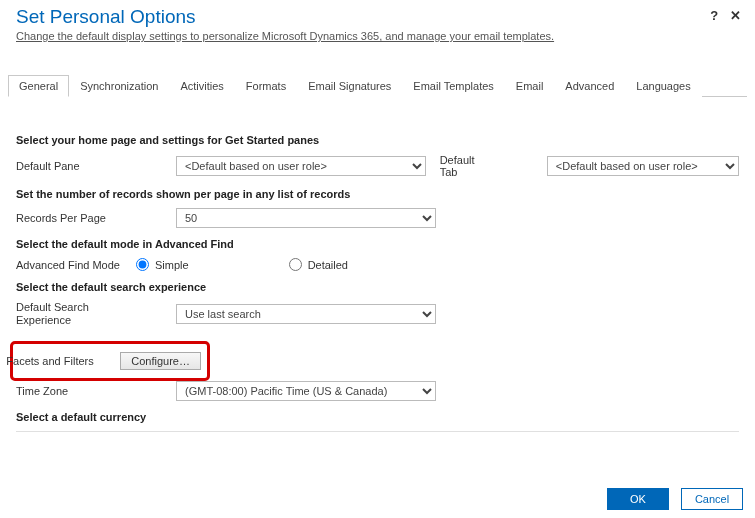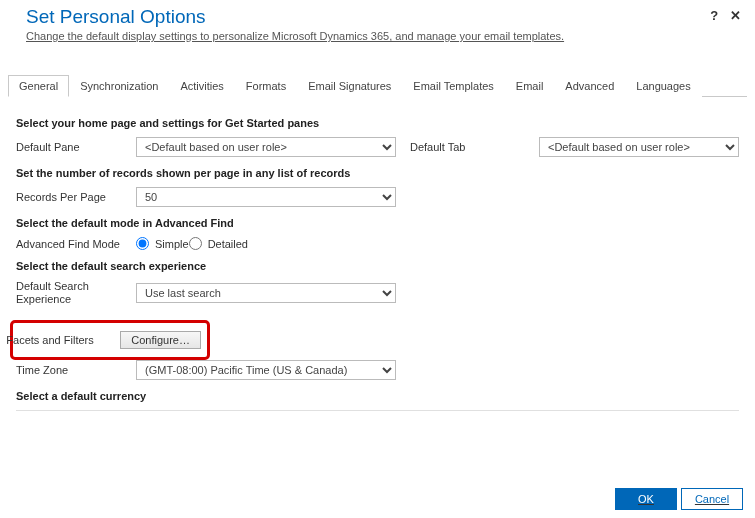--- a/index.html
+++ b/index.html
@@ -7,23 +7,22 @@
     font-family: "Segoe UI", Arial, sans-serif;
     font-size: 11px;
     color: #333;
     background: #fff;
     width: 755px;
     height: 518px;
     position: relative;
     overflow: hidden;
   }
   .header {
-    padding: 6px 16px 4px 4px;
+    padding: 6px 16px 4px 16px;
     position: relative;
-    margin-left: 22px;
   }
   .title {
     color: #0067b8;
     font-size: 19px;
     font-weight: 400;
   }
   .subtitle {
     color: #555;
     font-size: 11px;
     margin-top: 2px;
@@ -38,21 +37,21 @@
     align-items: center;
   }
   .help-icon, .close-icon {
     cursor: pointer;
     font-size: 13px;
     color: #333;
     font-weight: bold;
   }
   .tabs {
     display: flex;
-    margin: 28px 8px 0 8px;
+    margin: 28px 8px 17px 8px;
     border-bottom: 1px solid #c9c9c9;
   }
   .tab {
     padding: 4px 10px;
     border: 1px solid transparent;
     border-bottom: none;
     color: #444;
     cursor: pointer;
     font-size: 11px;
     position: relative;
@@ -88,30 +87,32 @@
   .label.twoline {
     line-height: 1.2;
   }
   select.field {
     height: 20px;
     border: 1px solid #bbb;
     font-size: 11px;
     padding: 0 4px;
     color: #444;
     background: #fff;
+    margin-left: 40px;
   }
   .field-med { width: 260px; }
   .field-wide { width: 200px; }
   .mid-label {
     margin: 0 14px;
     color: #333;
     font-size: 11px;
   }
   .radio-group {
     display: flex;
+    gap: 100px;
     align-items: flex-end;
   }
   .radio-opt {
     display: flex;
     align-items: center;
     gap: 6px;
     color: #333;
   }
   input[type=radio] { margin: 0; }
   .highlight-box {
@@ -131,22 +132,21 @@
     padding: 2px 10px;
     font-size: 11px;
     cursor: pointer;
     color: #333;
   }
   .footer {
     position: absolute;
     bottom: 8px;
     right: 12px;
     display: flex;
-    gap: 4px;
-    text-decoration: underline;
+    gap: 12px;
   }
   .btn {
     width: 62px;
     height: 22px;
     font-size: 11px;
     border: 1px solid #0067b8;
     cursor: pointer;
   }
   .btn-primary { background: #0067b8; color: #fff; }
   .btn-secondary { background: #fff; color: #0067b8; }

